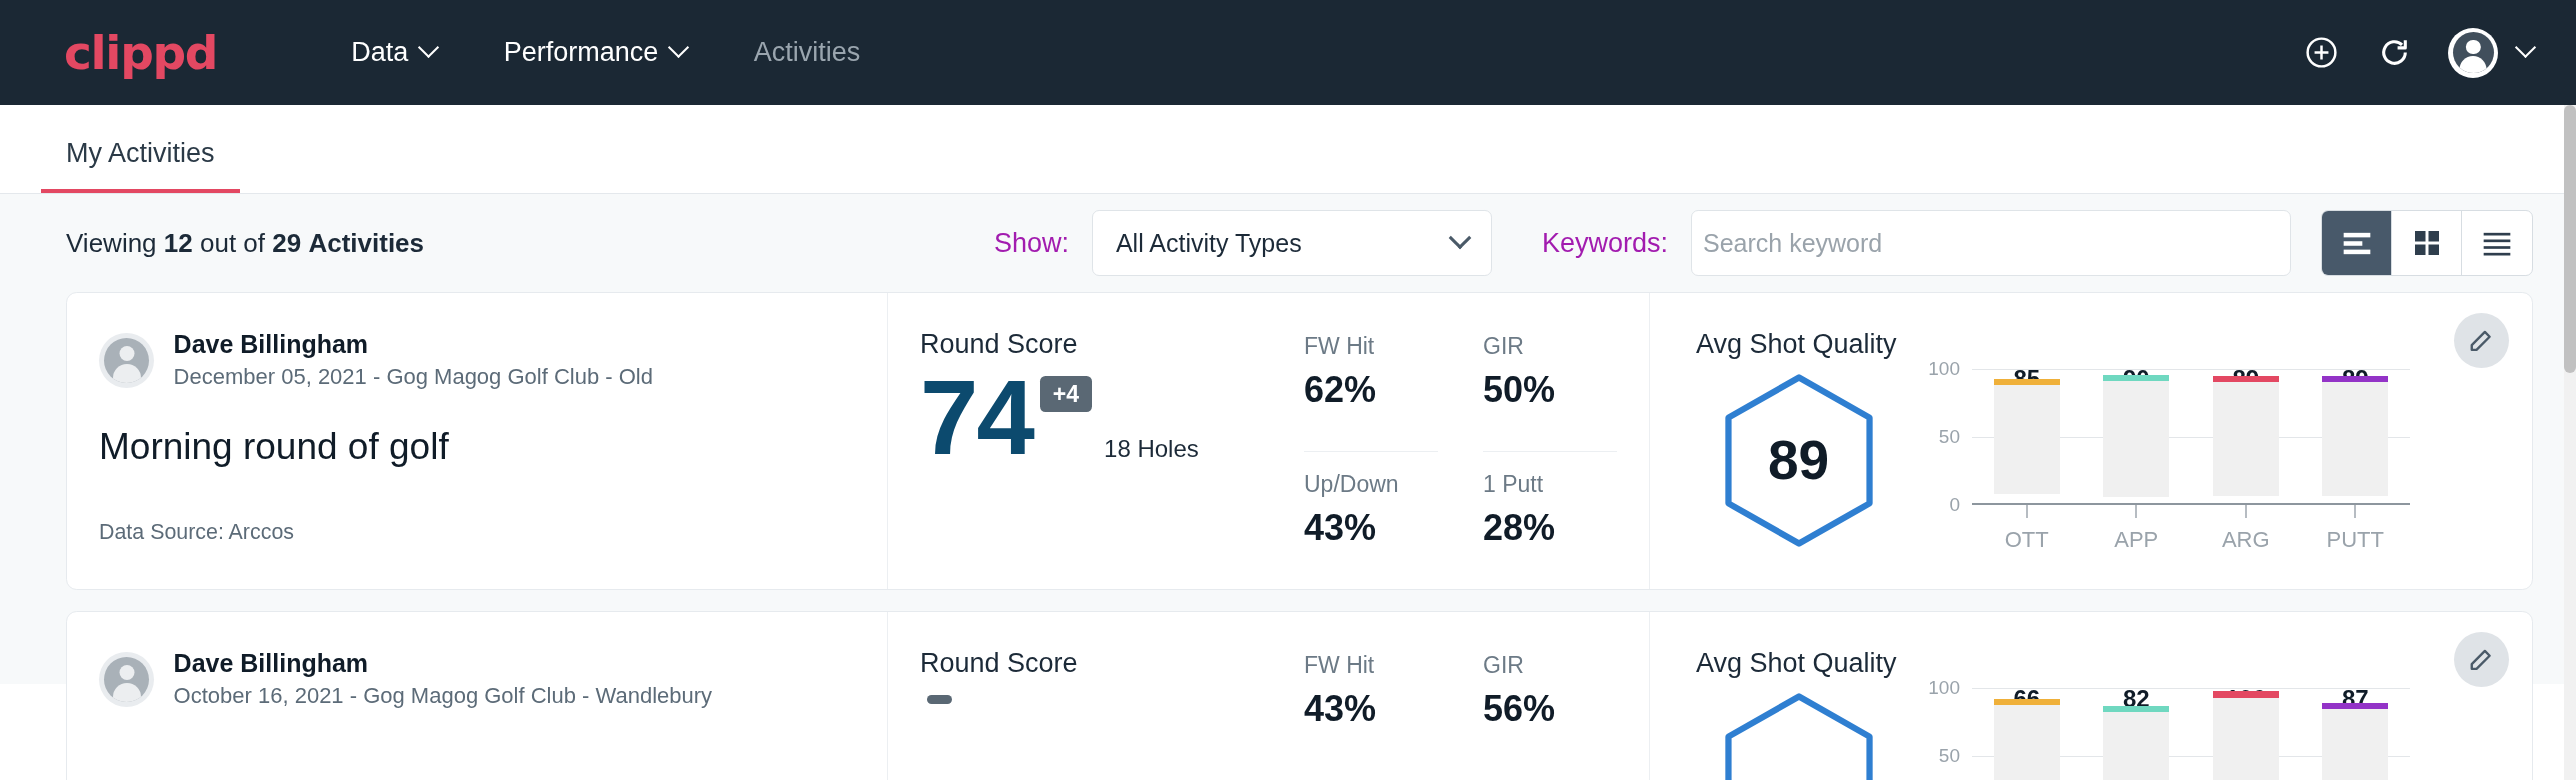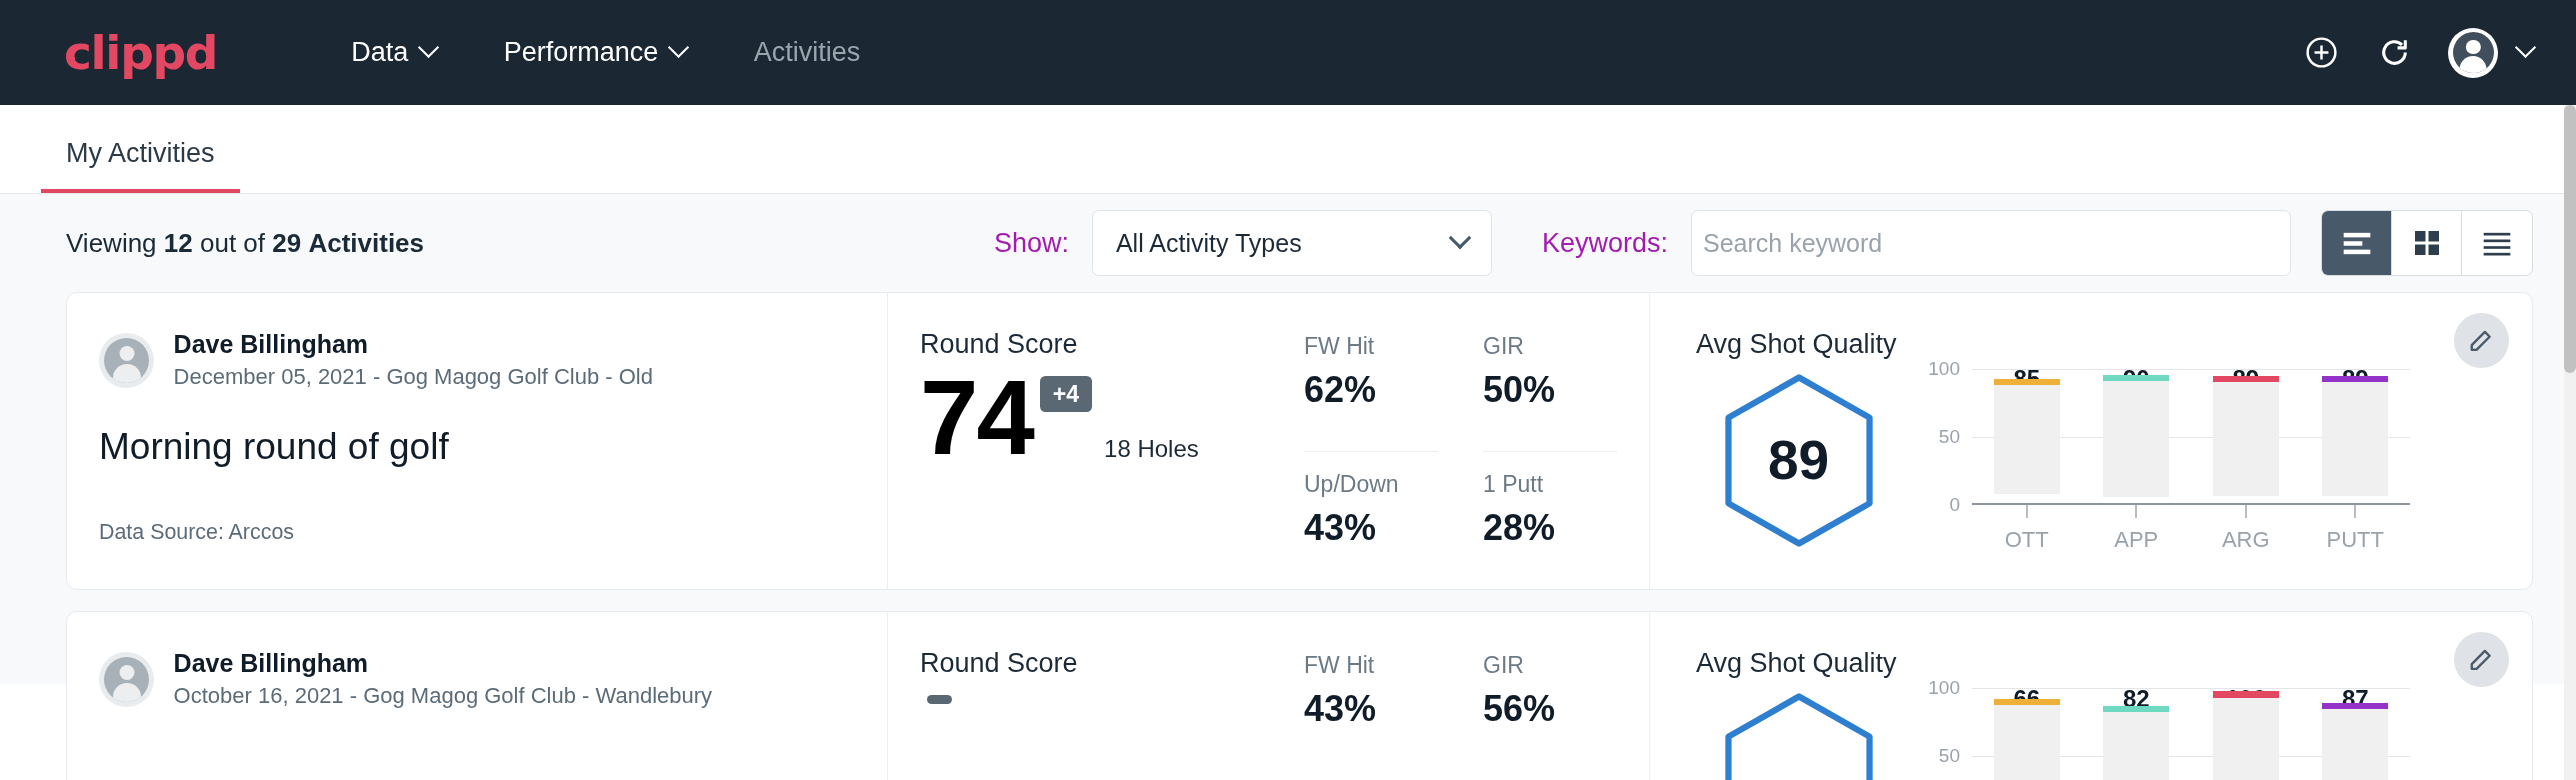--- a/index.html
+++ b/index.html
@@ -193,21 +193,21 @@
   .col-score {
     width: 762px;
     padding: 36px 0 0 32px;
     border-right: 0.9px solid #eceff2;
     display:flex;
   }
   .sec-label { font-size: 27px; color:#1c2a38; }
   .score-main { width: 384px; }
   .score-row { display:flex; align-items:flex-end; margin-top: 5.4px; }
   .bignum {
-    font-size: 105px; font-weight: 700; color:#000000;
+    font-size: 105px; font-weight: 700; color:#0c4a6e;
     line-height: 1; letter-spacing: -1.8px;
   }
   .badge {
     background:#5a6874; color:#fff; font-size: 23px; font-weight:700;
     border-radius:5.4px; padding: 4.5px 12.5px; margin-left: 7.1px;
     align-self: flex-start; margin-top: 10.7px;
   }
   .holes { font-size: 24px; color:#1c2a38; margin-left: 12.5px; padding-bottom: 7.1px;}
   .stats-grid {
     display:grid; grid-template-columns: 134px 134px;

